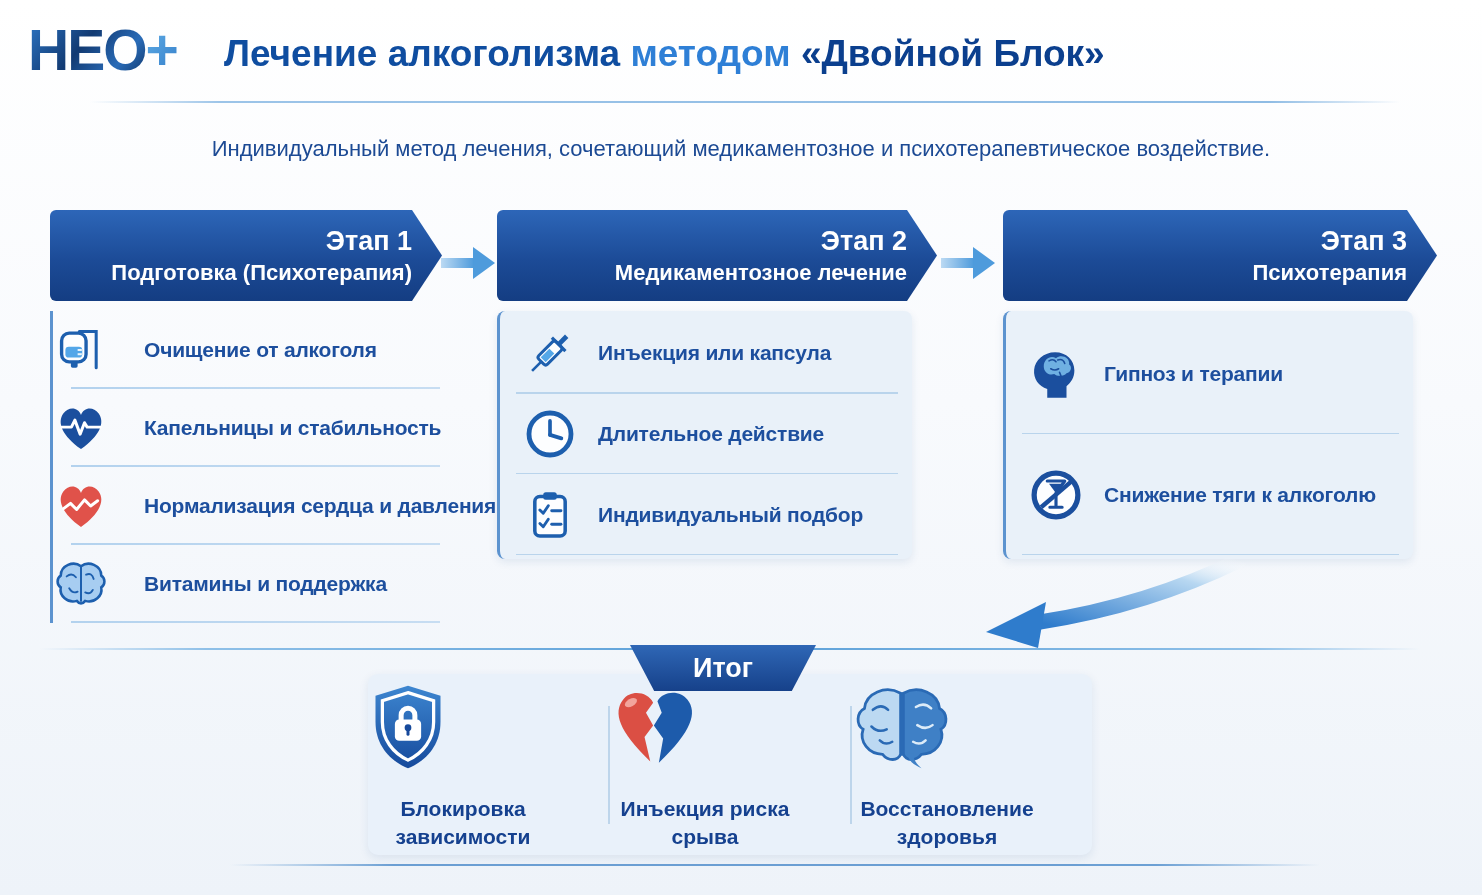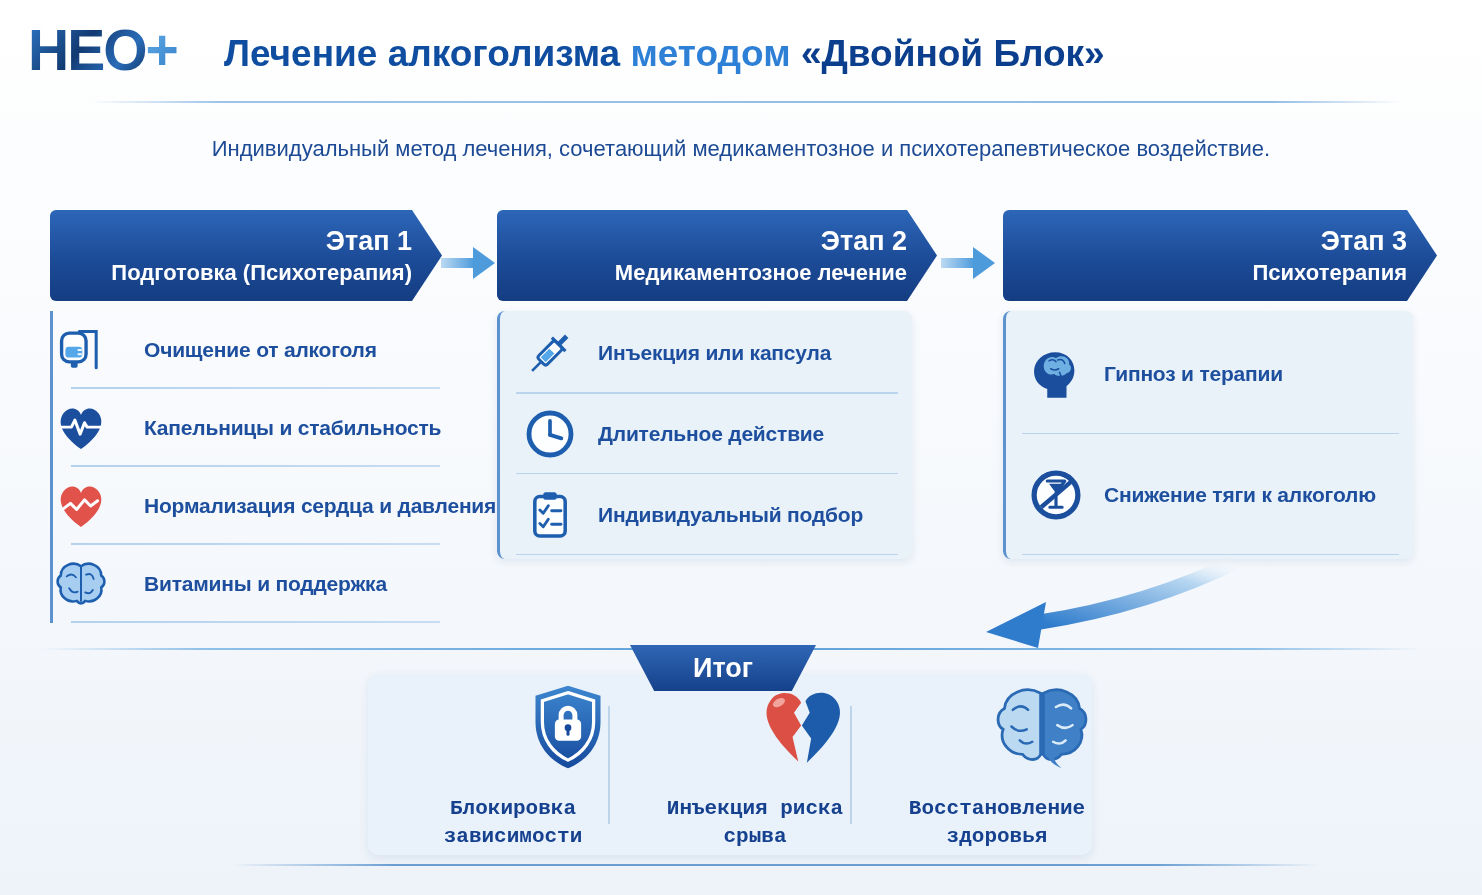--- a/index.html
+++ b/index.html
@@ -55,21 +55,21 @@
   .result-line{position:absolute;top:648px;left:40px;width:1380px;height:2px;
     background:linear-gradient(90deg,rgba(143,192,232,0),#8fc0e8 12%,#5a9fd8 50%,#8fc0e8 88%,rgba(143,192,232,0));}
   .bottom-line{position:absolute;top:864px;left:230px;width:1090px;height:2px;
     background:linear-gradient(90deg,rgba(108,160,212,0),#6ca0d4 15%,#6ca0d4 85%,rgba(108,160,212,0));}
   .result-badge{position:absolute;left:630px;top:645px;width:186px;height:46px;z-index:3;
     display:flex;align-items:center;justify-content:center;color:#fff;font-size:27px;font-weight:700;
     background:linear-gradient(180deg,#2f67b6,#16418a);
     clip-path:polygon(0 0,100% 0,87% 100%,13% 100%);}
   .result-card{position:absolute;left:368px;top:674px;width:724px;height:181px;background:#e9f1fa;
     border-radius:10px;box-shadow:0 3px 10px rgba(30,80,140,.10);display:flex;align-items:center;z-index:2;}
-  .result-col{flex:1;display:flex;flex-direction:column;align-items:flex-end;gap:20px;font-family:Liberation Mono, monospace;}
+  .result-col{flex:1;display:flex;flex-direction:column;align-items:flex-start;gap:20px;}
   .result-icon{height:96px;display:flex;align-items:center;justify-content:center;}
   .result-label{width:190px;text-align:center;font-size:21px;font-weight:700;color:#15418f;line-height:1.32;}
   .result-divider{width:2px;height:118px;background:#bdd5eb;flex:0 0 2px;}
   .swoosh{position:absolute;left:978px;top:548px;z-index:1;}
 </style>
 </head>
 <body>
 
 <div class="canvas">
 

